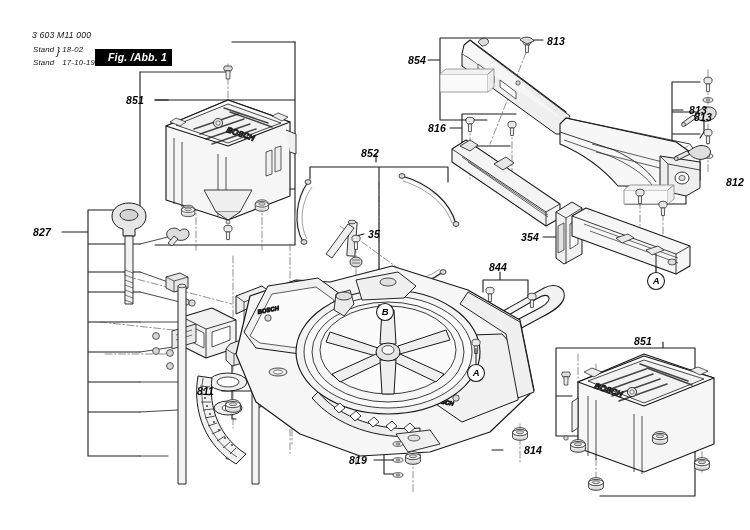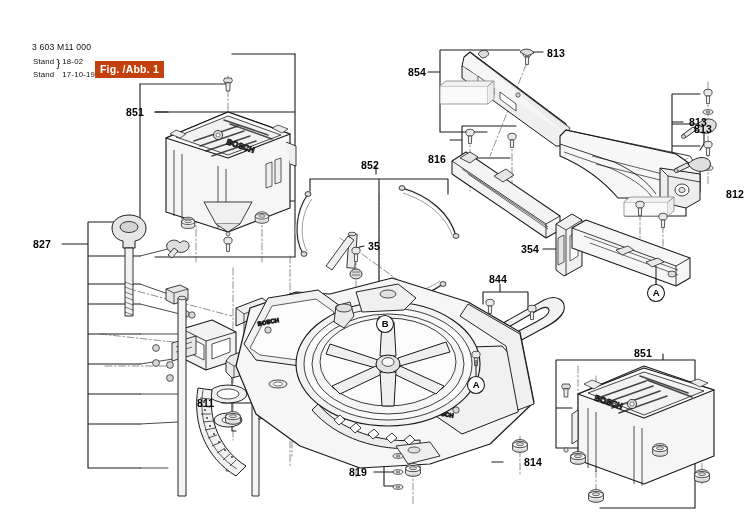--- a/index.html
+++ b/index.html
@@ -1,29 +1,29 @@
 <!DOCTYPE html>
 <html><head>
 <meta charset="utf-8">
 <title>Bosch Parts Diagram</title>
 <style>
   html,body{margin:0;padding:0;background:#ffffff;}
   body{width:750px;height:530px;position:relative;overflow:hidden;
        font-family:"Liberation Sans",sans-serif;color:#000;}
-  #sheet{position:absolute;left:0;top:16px;width:750px;height:382px;}
+  #sheet{position:absolute;left:0;top:4px;width:750px;height:382px;font-style:italic;}
   svg#art{position:absolute;left:0;top:0;width:750px;height:530px;}
 
   .hdr{position:absolute;font-size:8.5px;letter-spacing:.2px;line-height:1.25;color:#111;}
   #partno{left:32px;top:26px;font-size:8.6px;}
   #stand-blk{left:32px;top:41px;font-size:7.8px;}
   #stand-blk table{border-collapse:collapse;font-size:7.8px;}
   #stand-blk td{padding:0 1px;line-height:1.18;vertical-align:top;}
   .brace{font-size:11px;line-height:.8;padding:0 1px;}
-  .figbox{position:absolute;left:95px;top:45px;background:#c2410c;color:#fff;
-          font-size:10.5px;font-weight:bold;padding:2px 5px 3px 5px;letter-spacing:.2px;}
+  .figbox{position:absolute;left:95px;top:45px;background:#000000;color:#fff;
+          font-size:10.5px;font-weight:bold;padding:2px 5px 3px 13px;letter-spacing:.2px;}
   #legal{position:absolute;left:32px;top:455px;font-size:7.6px;line-height:1.42;color:#111;}
   #legal div{white-space:nowrap;}
 
   .lbl{position:absolute;font-size:10.5px;font-weight:bold;color:#000;
        letter-spacing:.1px;white-space:nowrap;}
   .lbl.sm{font-size:9.5px;}
 </style>
 </head>
 <body>
 
@@ -556,21 +556,21 @@
     </g>
   </svg>
 
   <div id="callout-layer">
       <div class="lbl" style="left: 126px; top: 90px;">851</div>
       <div class="lbl" style="left: 33px; top: 222px;">827</div>
       <div class="lbl" style="left: 361px; top: 143px;">852</div>
       <div class="lbl" style="left: 368px; top: 224px;">35</div>
       <div class="lbl" style="left: 408px; top: 50px; text-align: right;">854</div>
       <div class="lbl" style="left: 547px; top: 31px;">813</div>
-      <div class="lbl" style="left: 428px; top: 118px; margin-top: 19px;">816</div>
+      <div class="lbl" style="left: 428px; top: 118px;">816</div>
       <div class="lbl" style="left: 689px; top: 100px;">813</div>
       <div class="lbl" style="left: 694px; top: 107px;">813</div>
       <div class="lbl" style="left: 702px; top: 172px; padding-left: 24px;">812</div>
       <div class="lbl" style="left: 521px; top: 227px;">354</div>
       <div class="lbl" style="left: 489px; top: 257px;">844</div>
       <div class="lbl" style="left: 197px; top: 381px;">811</div>
       <div class="lbl" style="left: 349px; top: 450px;">819</div>
       <div class="lbl" style="left: 508px; top: 440px; padding-left: 16px;">814</div>
       <div class="lbl" style="left: 634px; top: 331px;">851</div>
     </div>

